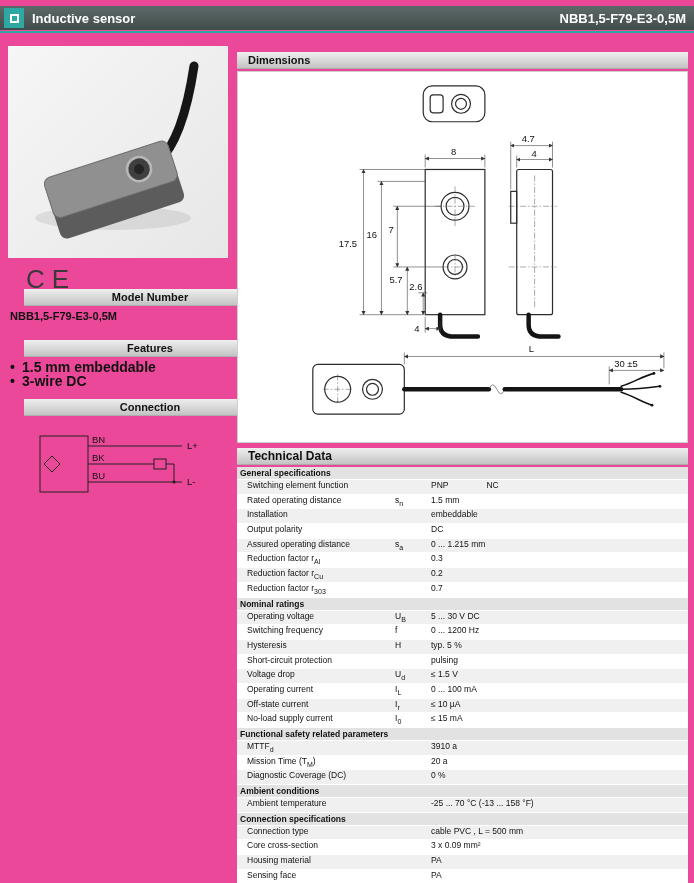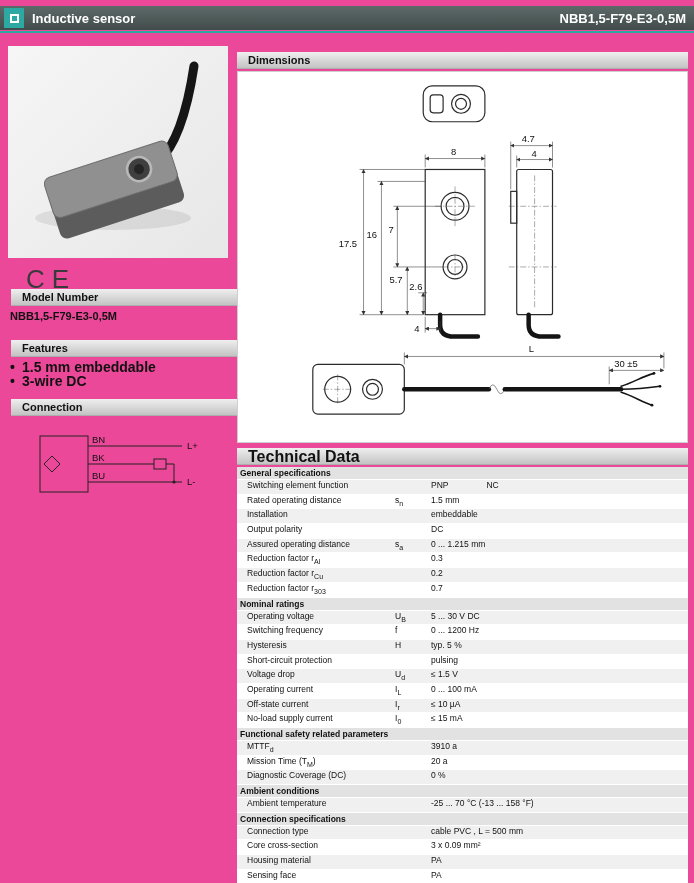--- a/index.html
+++ b/index.html
@@ -15,23 +15,23 @@
   .brand-inner { width:9px; height:9px; border:2px solid #fff; }
   .topbar-title { margin-left:32px; color:#fff; font-weight:bold; font-size:13px; }
   .topbar-model { position:absolute; right:8px; color:#fff; font-weight:bold; font-size:13px; }
   .teal-rule { position:absolute; left:0; top:31px; width:694px; height:2px; background:#2ea8a2; }
 
   
   .lbar, .rbar { position:absolute; height:17px; line-height:17px; padding-left:11px;
                  font-size:11px; font-weight:bold;
                  background:linear-gradient(180deg,#efefef 0%,#c3c3c3 100%);
                  border-bottom:1px solid #adadad; }
-  .lbar { left:11px; width:241px; }
+  .lbar { left:24px; width:241px;text-align:center; }
   .rbar { left:237px; width:451px; }
-  .rbar.tech { font-size:16px; }
+  .rbar.tech { font-size:12px; }
 
   
   .photo { position:absolute; left:8px; top:46px; width:220px; height:212px;
            background:linear-gradient(135deg,#f6f6f6 0%,#e7e7e7 100%); }
   .ce { position:absolute; left:26px; top:264px; font-size:26px; letter-spacing:7px; color:#3a3a3a; }
   .model-value { position:absolute; left:10px; top:310px; font-size:11px; font-weight:bold; }
   .features { position:absolute; left:10px; top:360px; list-style:none; }
   .features li { font-size:14px; font-weight:bold; line-height:14px; padding-left:12px; position:relative; }
   .features li::before { content:"•"; position:absolute; left:0; }
   .conn { position:absolute; left:32px; top:426px; width:190px; height:80px; }

